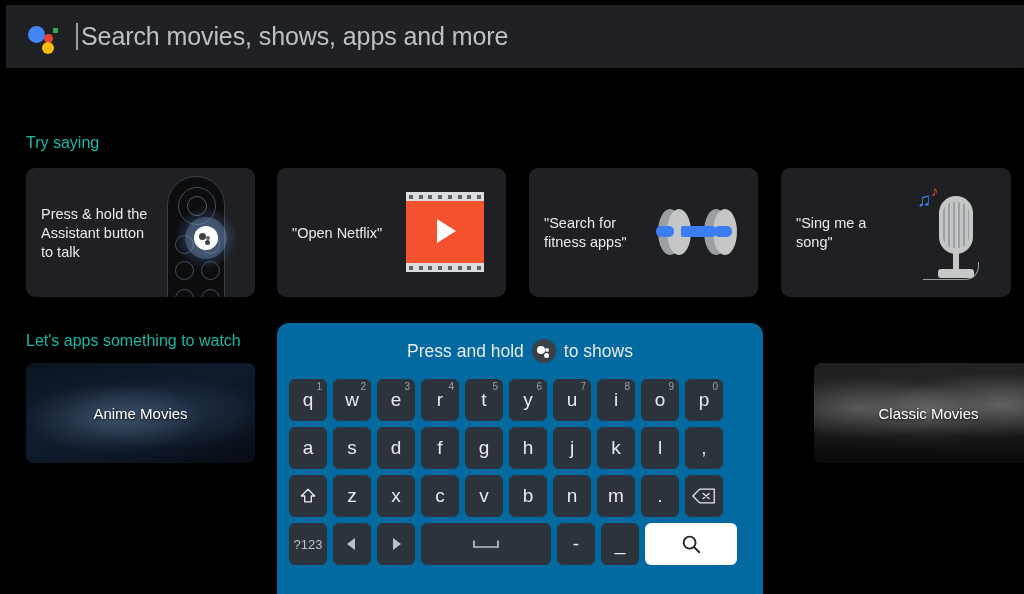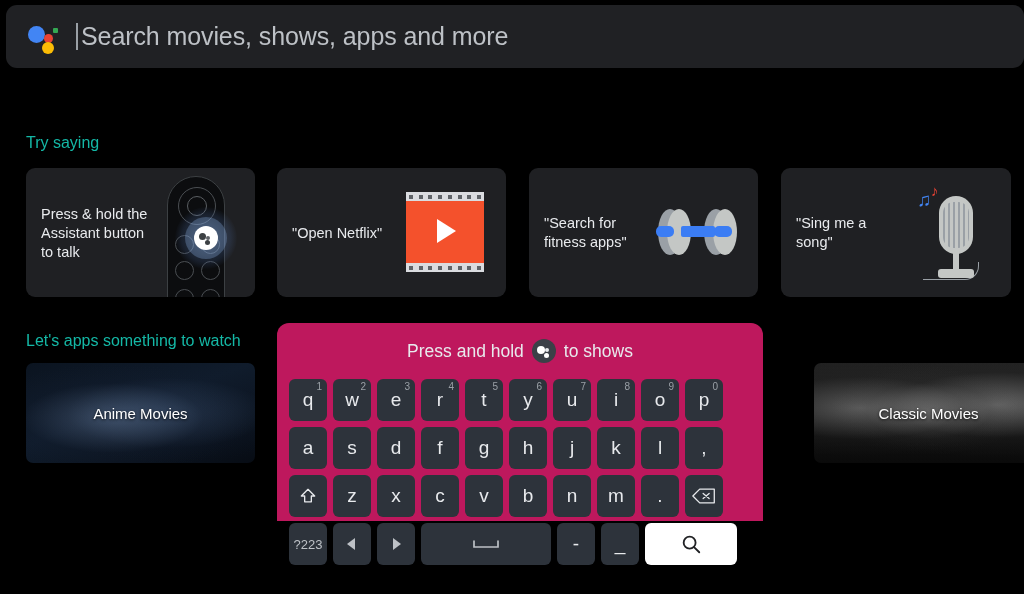--- a/index.html
+++ b/index.html
@@ -9,21 +9,21 @@
     font-family: "Liberation Sans", sans-serif;
     overflow: hidden;
   }
   body { position: relative; }
 
   
   .searchbar {
     position: absolute; left: 6px; top: 5px;
     width: 1018px; height: 63px;
     background: #202124;
-    border-radius: 11px;
+    border-radius: 1px;
     display: flex; align-items: center;
   }
   .assistant-logo {
     position: relative;
     width: 34px; height: 34px;
     margin-left: 22px; margin-right: 14px;
     flex: 0 0 auto;
   }
   .al-blue {
     position: absolute; left: 0; top: 6px;
@@ -282,22 +282,22 @@
       radial-gradient(ellipse at 50% 48%, rgba(150,150,150,0.38) 0%, rgba(50,50,50,0.12) 38%, rgba(10,10,10,0) 60%),
       radial-gradient(ellipse at 80% 42%, rgba(190,190,190,0.48) 0%, rgba(60,60,60,0.14) 40%, rgba(10,10,10,0) 64%),
       linear-gradient(180deg, #202020 0%, #151515 55%, #0a0a0a 100%);
     margin-left: 32px;
   }
 
   
   .keyboard {
     position: absolute;
     left: 277px; top: 323px;
-    width: 486px; height: 198px;
-    background: #be185d;
+    width: 486px; height: 271px;
+    background: #0369a1;
     border-radius: 12px 12px 0 0;
   }
   .kb-header {
     height: 56px;
     display: flex; align-items: center; justify-content: center;
     gap: 8px;
     color: #e8eaed;
     font-size: 17.5px;
   }
   .kb-assist {
@@ -572,21 +572,21 @@
           <svg width="24" height="18" viewBox="0 0 28 20" fill="none" stroke="#e8eaed" stroke-width="1.5" stroke-linejoin="round" stroke-linecap="round">
             <path d="M9 2 L26 2 L26 18 L9 18 L1 10 Z"></path>
             <path d="M13 7 L20 13 M20 7 L13 13"></path>
           </svg>
         </span>
       </div>
     </div>
 
     <div class="kb-row">
       <div class="key fn">
-          <span>?223</span>
+          <span>?123</span>
         </div>
       <div class="key">
         <span>
           <svg width="14" height="14" viewBox="0 0 14 14">
               <polygon points="10,1 10,13 2,7" fill="#bdc1c6"></polygon>
             </svg>
         </span>
       </div>
       <div class="key">
         <span>

